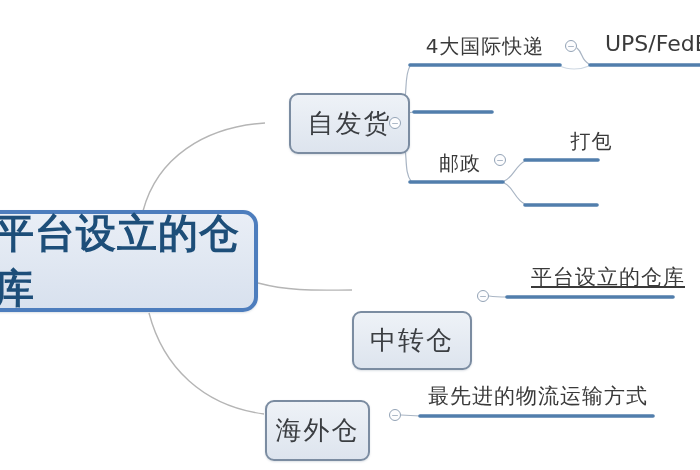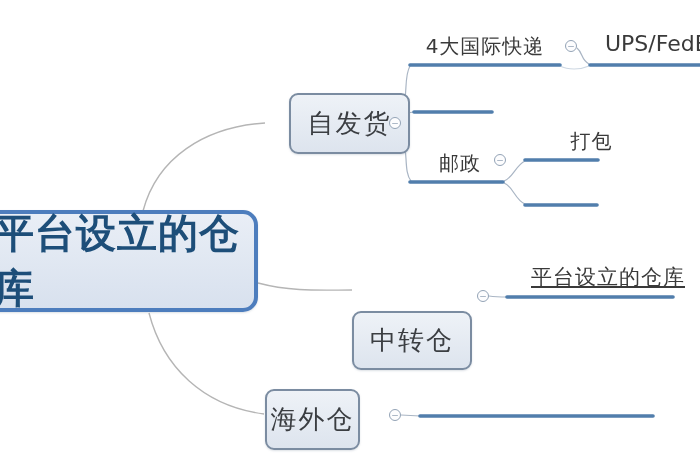--- a/index.html
+++ b/index.html
@@ -73,29 +73,30 @@
   <div class="topic root" style="left:-30px;top:210px;width:288px;height:102px;padding-left:20px;">
     <span>平台设立的仓库</span>
   </div>
 
   <div class="topic" style="left:265px;top:93px;width:121px;height:61px;margin-left:24px;">
     <span>自发货</span>
   </div>
   <div class="topic" style="left:352px;top:264px;width:120px;height:59px;margin-top:47px;">
     <span>中转仓</span>
   </div>
-  <div class="topic" style="left:265px;top:389px;width:95px;height:61px;font-family:Liberation Serif, serif;">
+  <div class="topic" style="left:265px;top:400px;width:105px;height:61px;font-family:Liberation Serif, serif;">
     <span>海外仓</span>
   </div>
 
   <div class="linetopic" style="left:408px;top:32px;width:154px;">4大国际快递</div>
   <div class="linetopic" style="left:605px;top:30px;font-size:22px;letter-spacing:0;">UPS/FedEx</div>
   <div class="linetopic" style="left:416px;top:149px;width:88px;">邮政</div>
   <div class="linetopic" style="left:553px;top:127px;width:77px;">打包</div>
   <div class="linetopic" style="left:523px;top:263px;width:170px;font-size:21px;text-decoration:underline;">平台设立的仓库</div>
+  <div class="linetopic" style="left:424px;top:382px;width:228px;font-size:21px;">最先进的物流运输方式</div>
 
   <div class="toggle" style="left:389px;top:117px;">
     <span>−</span>
   </div>
   <div class="toggle" style="left:565px;top:40px;">
     <span>−</span>
   </div>
   <div class="toggle" style="left:494px;top:154px;">
     <span>−</span>
   </div>

